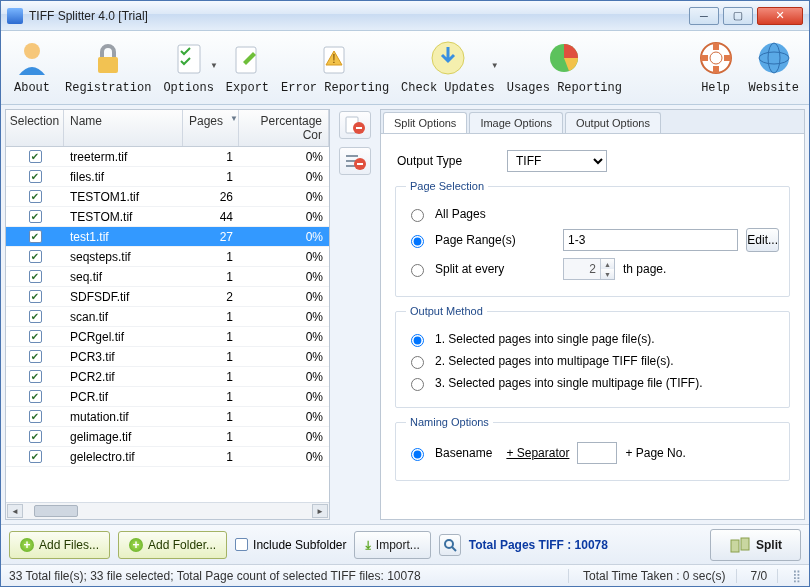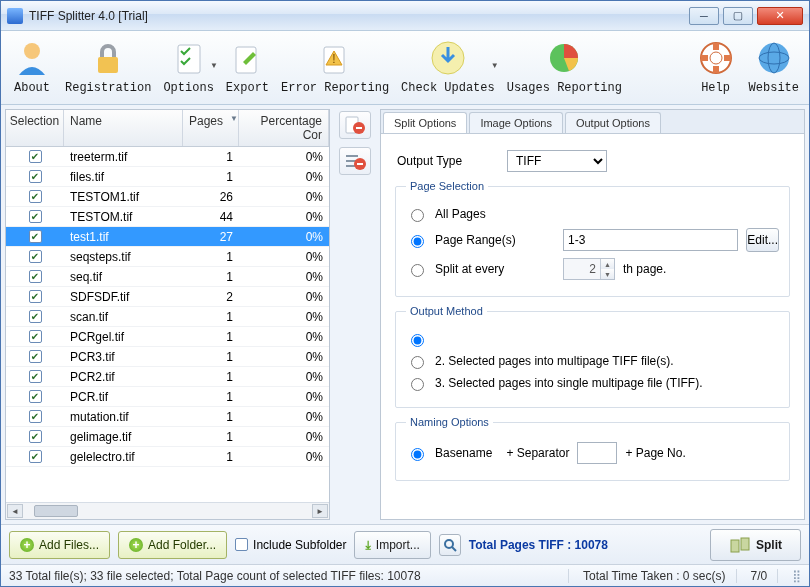--- a/index.html
+++ b/index.html
@@ -385,37 +385,38 @@
                 </span>
             </span>
             <span>th page.</span>
           </div>
         </fieldset>
 
         <fieldset>
           <legend>Output Method</legend>
           <div class="radiorow">
               <input type="radio" name="om" checked="" style="">
+              <label>1. Selected pages into single page file(s).</label>
             </div>
           <div class="radiorow">
               <input type="radio" name="om" style="">
               <label>2. Selected pages into multipage TIFF file(s).</label>
             </div>
           <div class="radiorow">
               <input type="radio" name="om" style="">
               <label>3. Selected pages into single multipage file (TIFF).</label>
             </div>
         </fieldset>
 
         <fieldset>
           <legend>Naming Options</legend>
           <div class="radiorow">
             <input type="radio" name="nm" checked="" style="">
             <label>Basename</label>
-            <span style="margin-left:6px;">+ Separator</span>
+            <span style="margin-left:6px;text-decoration:underline;">+ Separator</span>
             <input type="text" class="sep-input" value="" style="">
             <span>+ Page No.</span>
           </div>
         </fieldset>
       </div>
     </div>
   </div>
 
   <div class="bottombar">
     <button class="btn">

